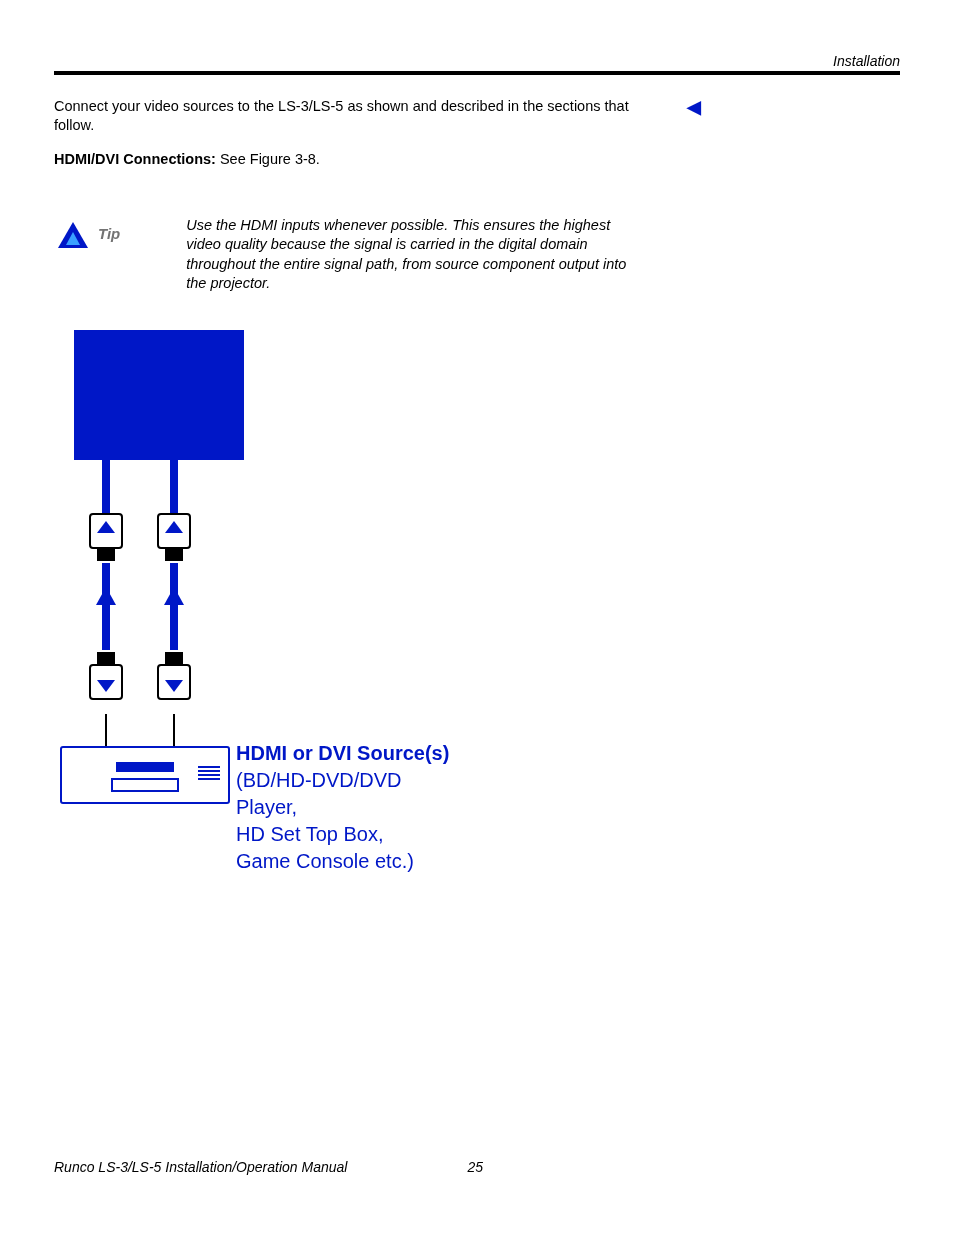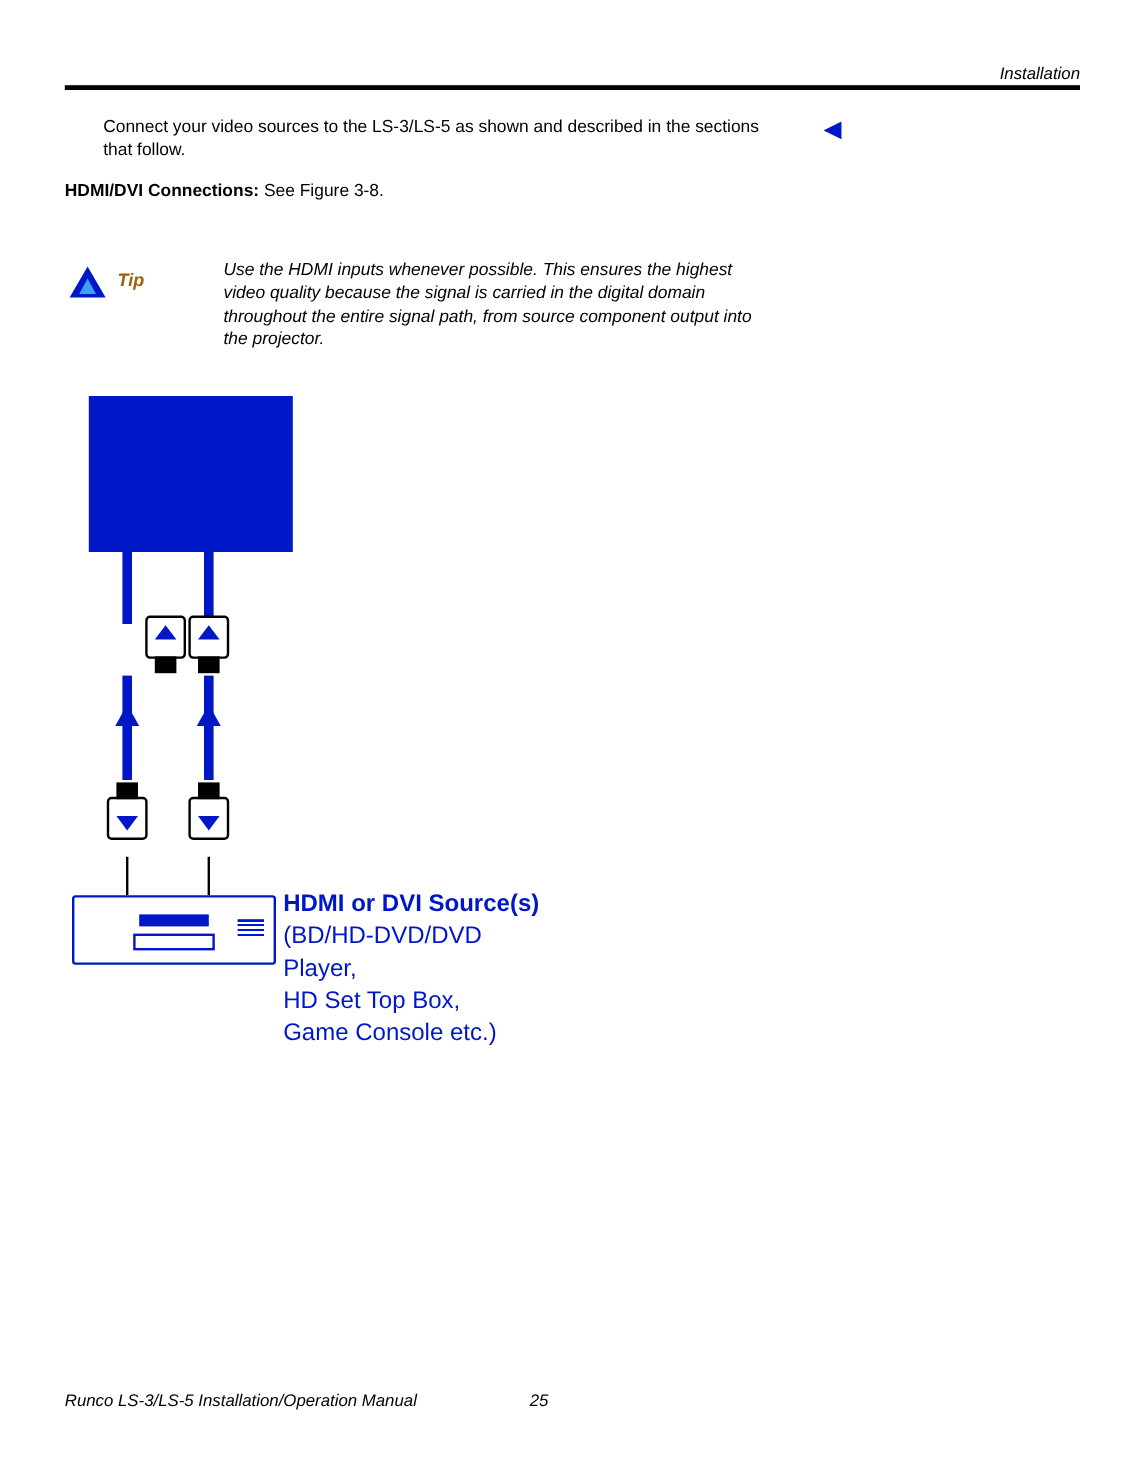--- a/index.html
+++ b/index.html
@@ -46,39 +46,39 @@
     font-style: italic;
     font-size: 15px;
   }
   .side-row .arrow {
     color: #0017c7;
     font-style: normal;
     font-size: 18px;
     line-height: 1;
     margin-top: 1px;
   }
-  .p1 { margin-bottom: 14px; margin-left: 32px; }
+  .p1 { margin-bottom: 14px; }
   .hdmi-line { margin-bottom: 46px; }
   .bold { font-weight: bold; }
 
   .tip-row {
     display: flex;
     align-items: flex-start;
     gap: 66px;
     margin-bottom: 36px;
   }
   .tip-badge {
     display: flex;
     align-items: center;
     gap: 8px;
     margin-top: 4px;
     margin-left: 2px;
   }
   .tip-badge .label {
-    color: #a16207;
+    color: #737373;
     font-weight: bold;
     font-style: italic;
     font-size: 15px;
   }
   .tip-text {
     font-style: italic;
     max-width: 460px;
   }
 
   .figure {
@@ -201,21 +201,21 @@
   .footer {
     position: absolute;
     left: 54px; right: 54px;
     bottom: 58px;
     display: flex;
     align-items: baseline;
     font-style: italic;
     font-size: 14px;
   }
   .footer .title { flex: 0 0 auto; }
-  .footer .num { margin-left: 94px; }
+  .footer .num { margin-left: 120px; }
 </style>
 </head>
 <body>
 
 <div class="page">
   <div class="header-label">Installation</div>
   <div class="rule"></div>
 
   <div class="columns">
     <div class="main">

